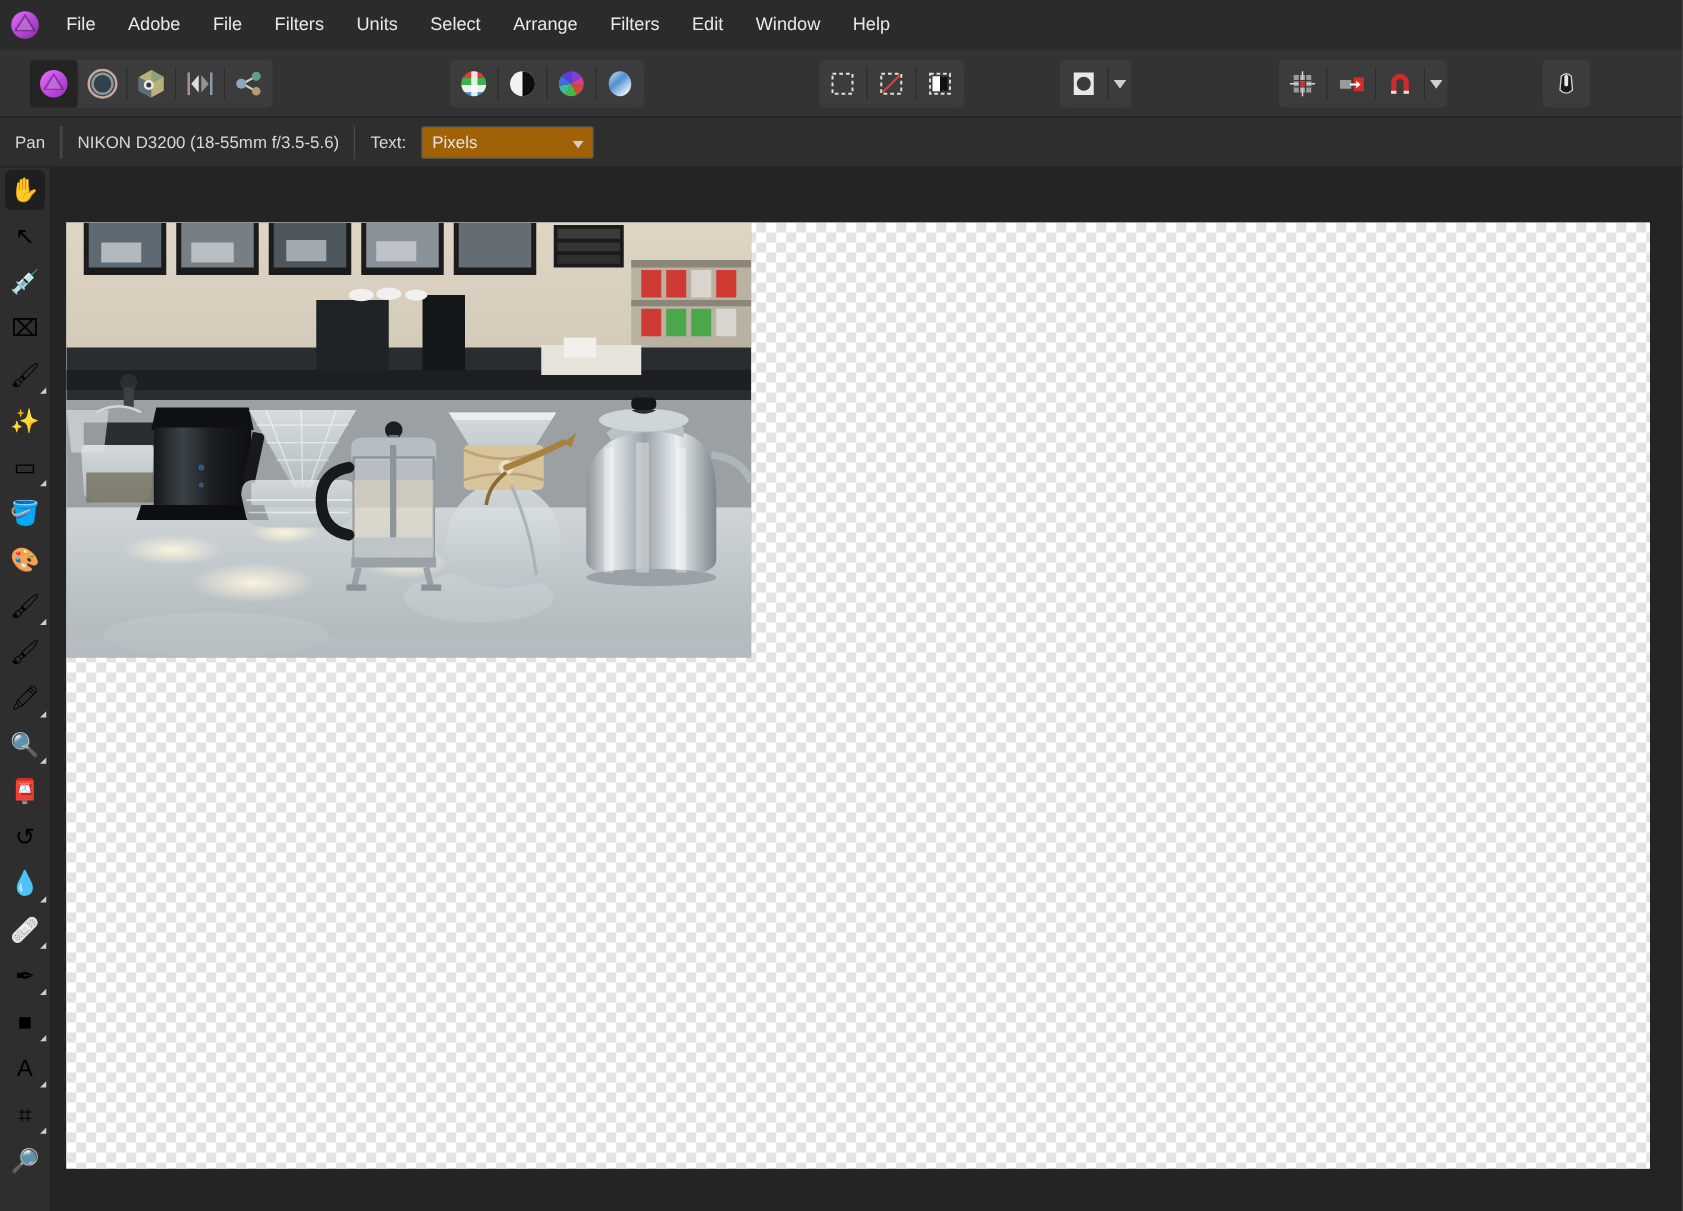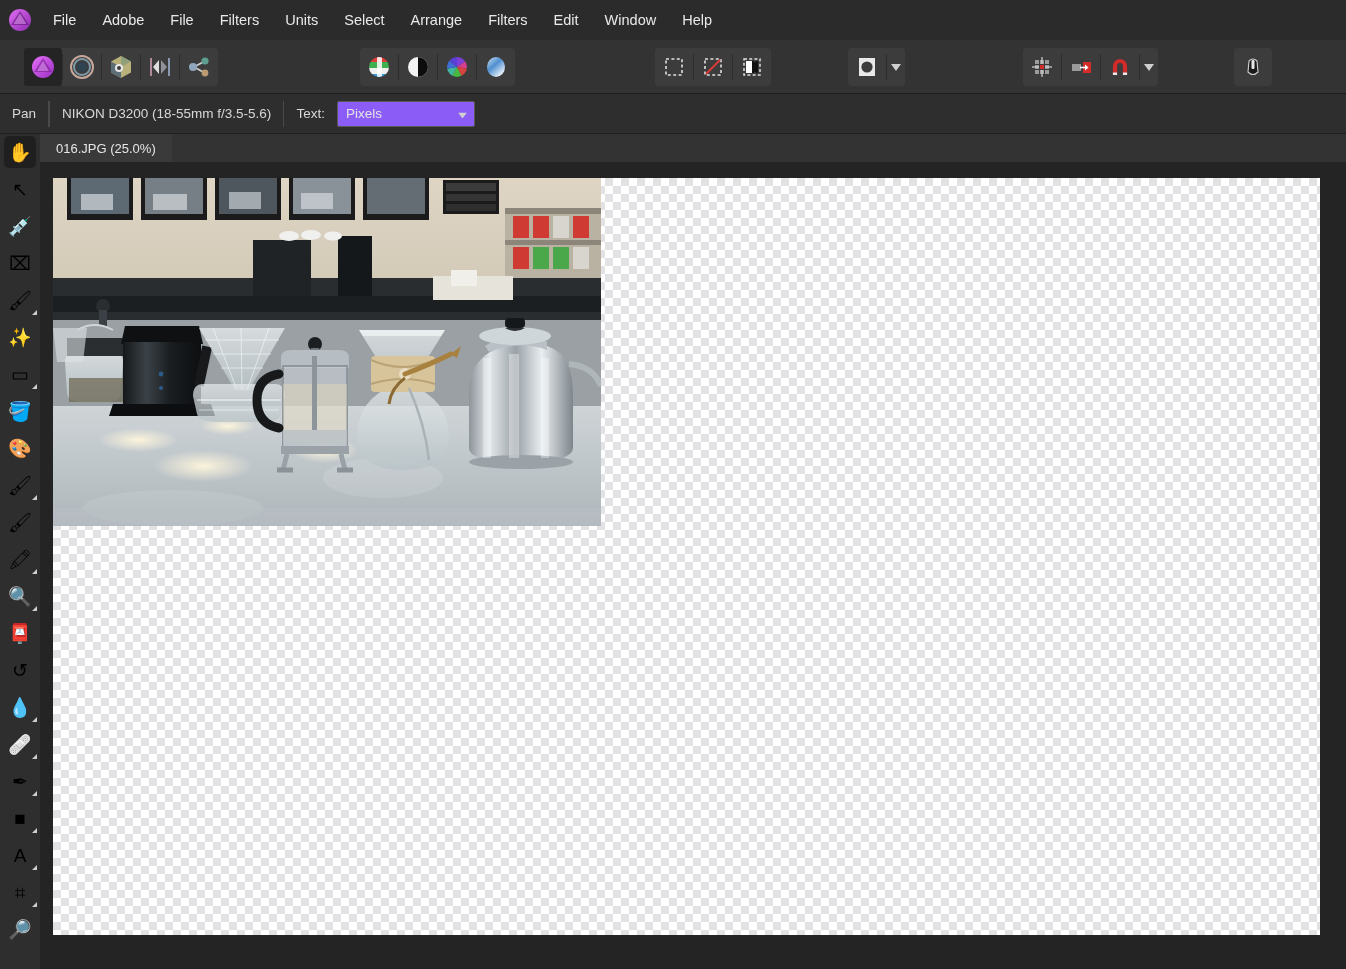--- a/index.html
+++ b/index.html
@@ -40,21 +40,21 @@
   .tb-chev { width: 18px; height: 38px; display:flex; align-items:center; justify-content:center; }
 
   
   .ctxbar {
     position: absolute; top: 94px; left: 0; width: 1346px; height: 40px;
     background: #2e2e2e; display: flex; align-items: center; border-bottom: 1px solid #202020;
   }
   .ctx-label { color: #d8d8d8; font-size: 13.5px; padding: 0 12px; white-space: nowrap; }
   .ctx-sep { width: 1px; height: 26px; background: #4a4a4a; }
   .ctx-select {
-    height: 26px; width: 138px; background: #8b5cf6; border: 1px solid #585858;
+    height: 26px; width: 138px; background: #a16207; border: 1px solid #585858;
     border-radius: 2px; color: #e5e5e5; font-size: 13.5px;
     display: flex; align-items: center; padding: 0 8px; position: relative; cursor: default;
   }
   .ctx-select .cs-chev { position: absolute; right: 7px; top: 50%; transform: translateY(-50%); }
 
   
   .toolpanel {
     position: absolute; top: 134px; left: 0; width: 40px; height: 835px;
     background: #2e2e2e;
   }
@@ -423,23 +423,20 @@
       </div>
       <div class="tool">
         <span class="inner glyph">⌗</span>
         <span class="tri"></span>
       </div>
       <div class="tool">
         <span class="inner glyph">🔎</span>
       </div>
     </div>
 
-  <div class="tabbar">
-    <div class="doc-tab">016.JPG (25.0%)</div>
-  </div>
 
   <div class="canvas-wrap">
     <div class="checker"></div>
     <div class="photo">
       <svg viewBox="0 0 548 348" preserveAspectRatio="none" aria-hidden="true">
         <defs>
           <linearGradient id="wallG" x1="0" y1="0" x2="0" y2="1">
             <stop offset="0" stop-color="#ded5c4"></stop>
               <stop offset="1" stop-color="#cfc6b4"></stop>
           </linearGradient>

